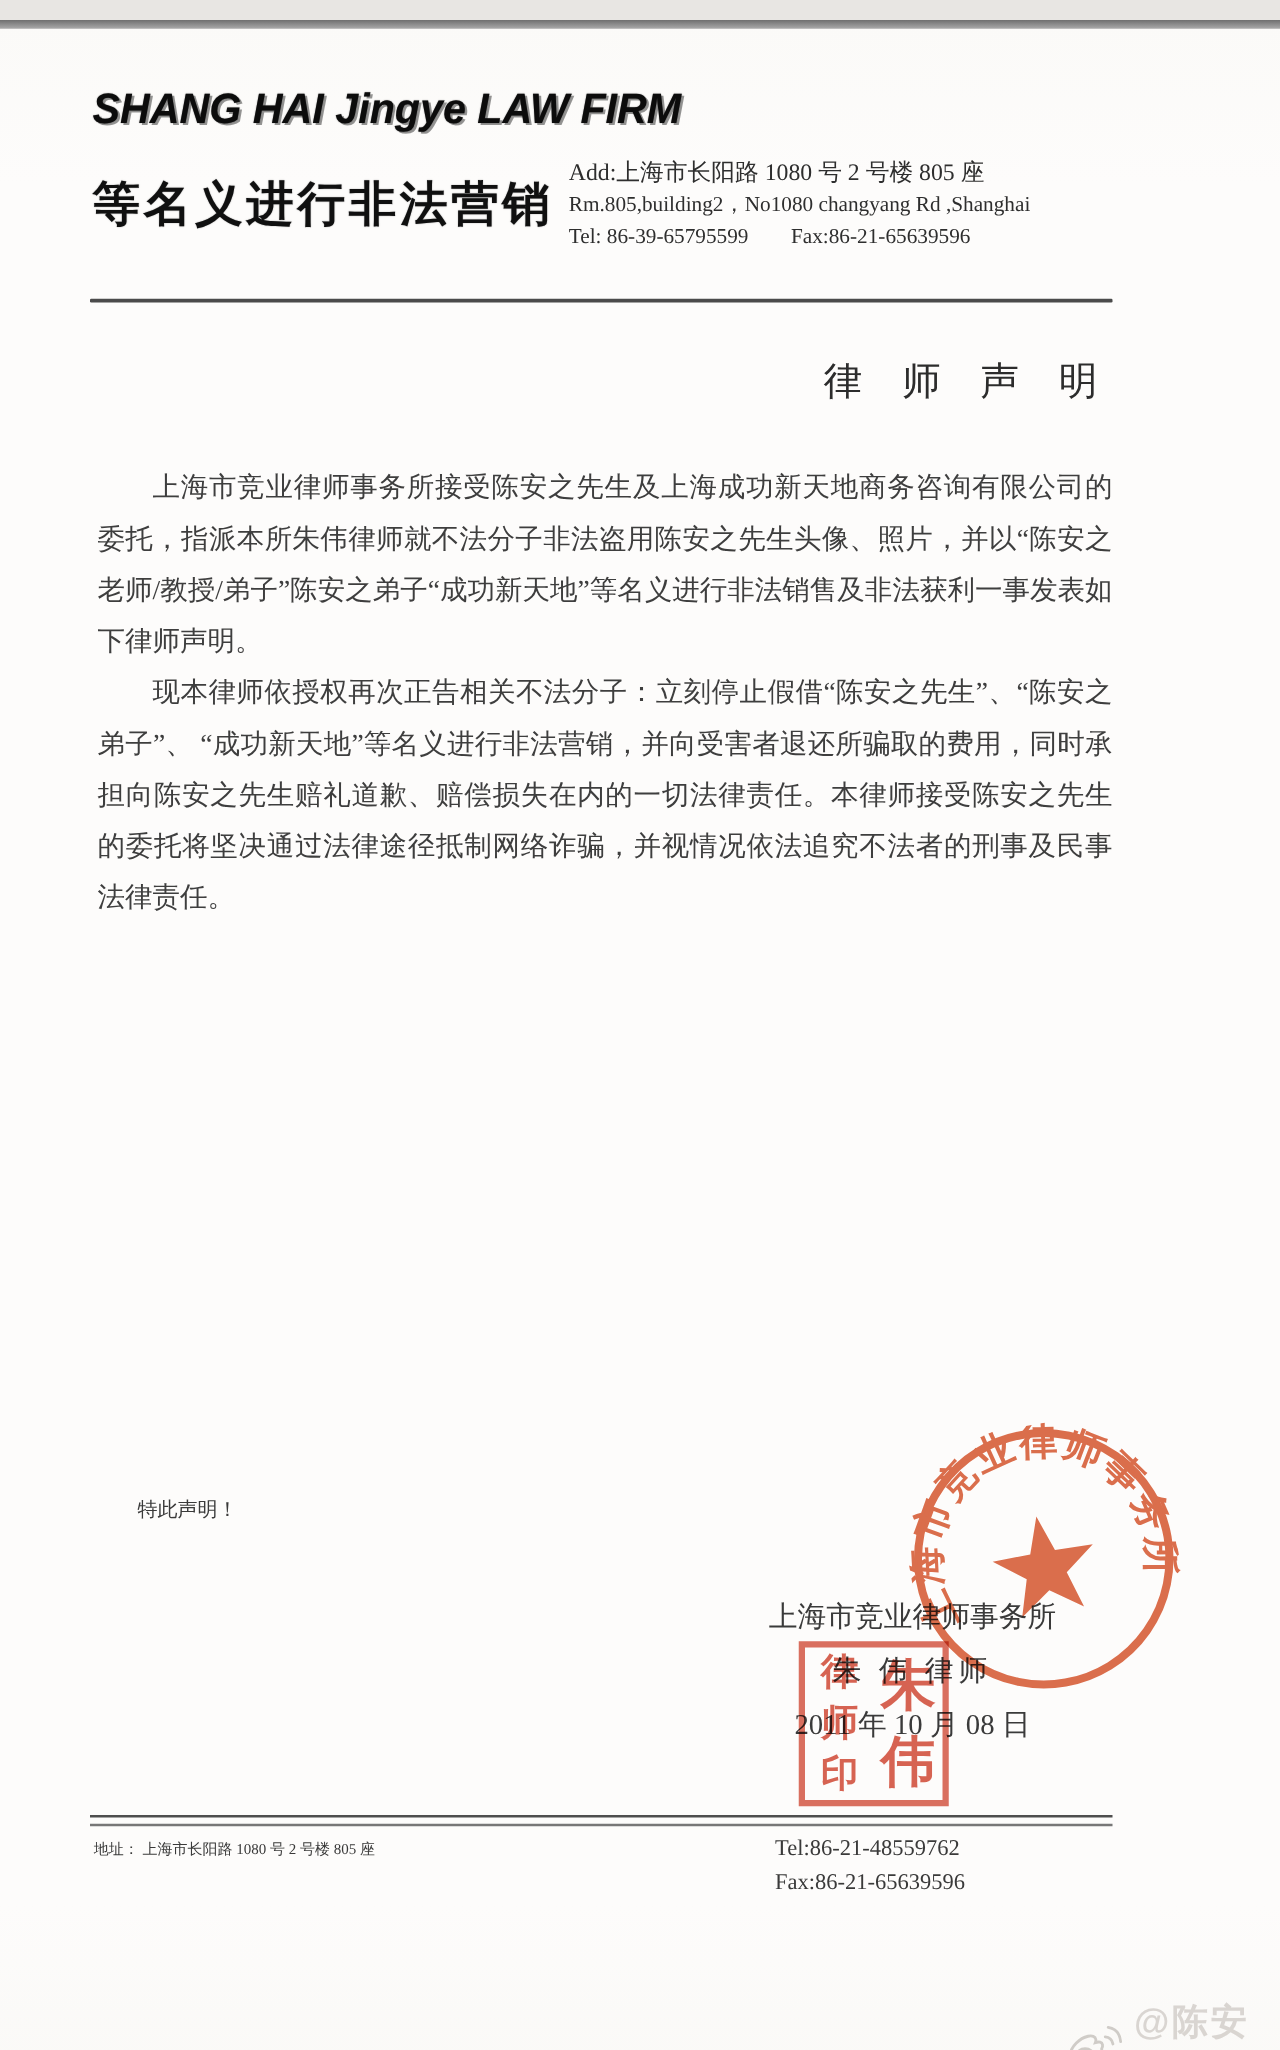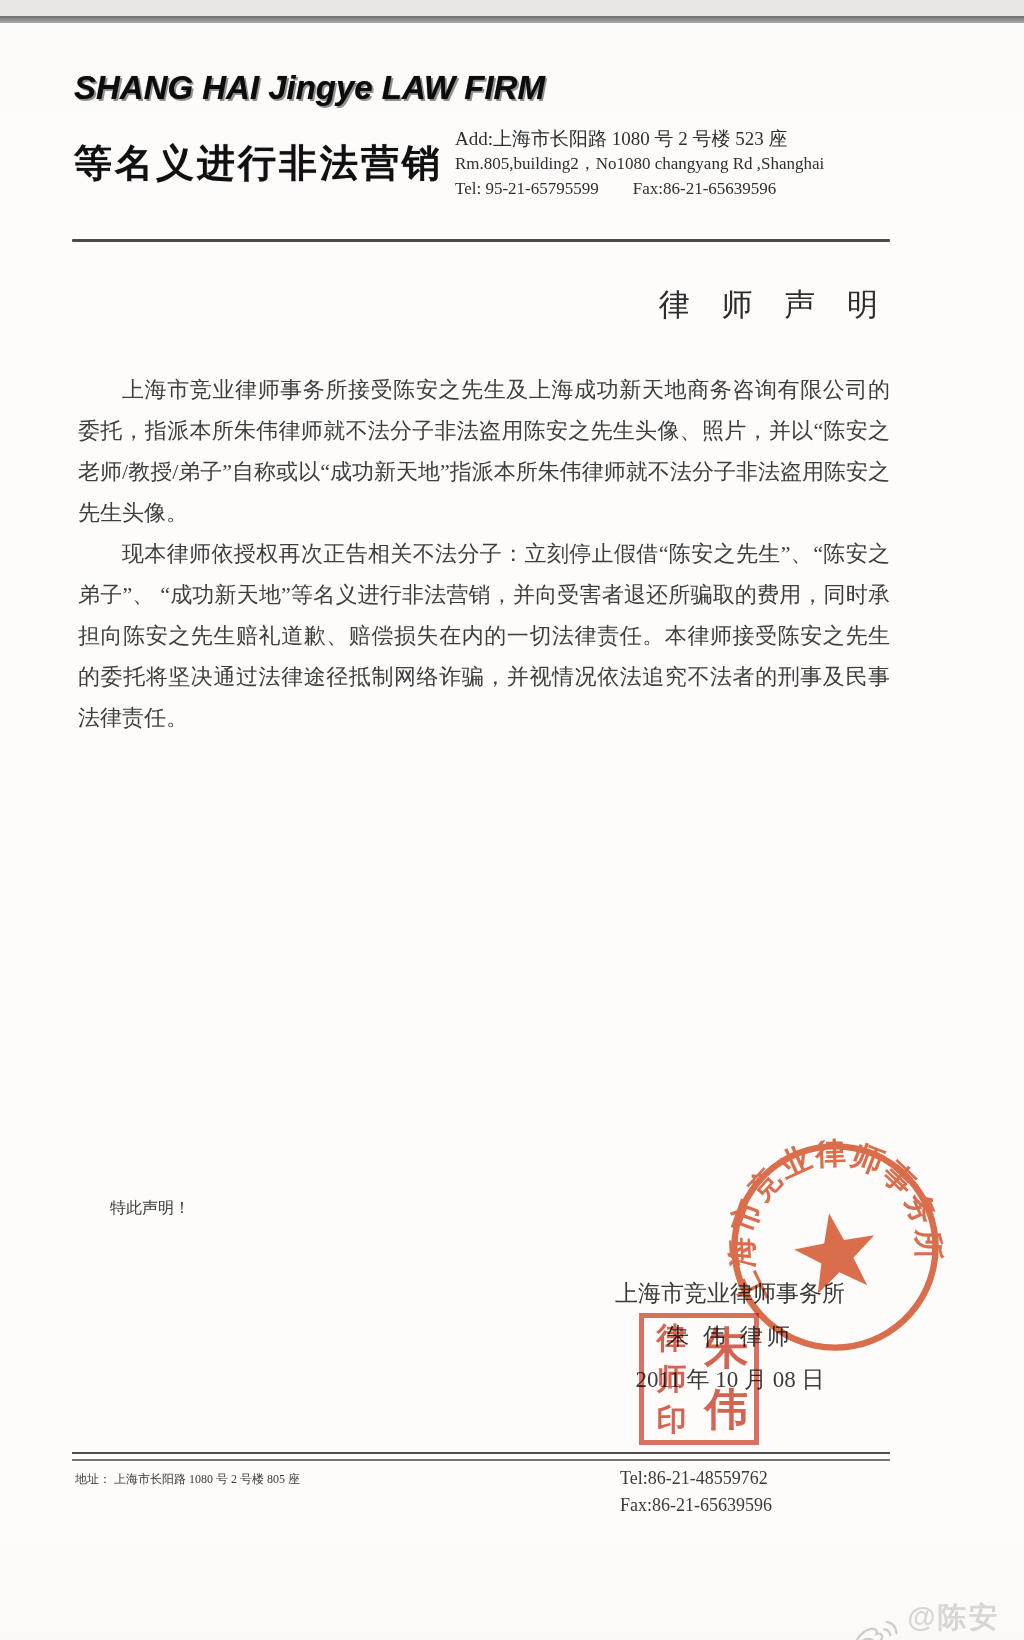--- a/index.html
+++ b/index.html
@@ -112,31 +112,31 @@
 </head>
 <body>
 
 <div class="page">
   <div class="topbar"></div>
 
   <div class="logo-en">SHANG HAI Jingye LAW FIRM</div>
   <div class="firm-cn">等名义进行非法营销</div>
 
   <div class="addr-block">
-    <div class="l1">Add:上海市长阳路 1080 号 2 号楼 523 座</div>
+    <div class="l1">Add:上海市长阳路 1080 号 2 号楼 805 座</div>
     <div>Rm.805,building2，No1080 changyang Rd ,Shanghai</div>
-    <div><span>Tel: 95-21-65795599</span><span class="gap"></span><span>Fax:86-21-65639596</span></div>
+    <div><span>Tel: 86-39-65795599</span><span class="gap"></span><span>Fax:86-21-65639596</span></div>
   </div>
 
   <div class="head-rule"></div>
 
   <div class="doc-title">律 师 声 明</div>
 
   <div class="body-text">
-    <p>上海市竞业律师事务所接受陈安之先生及上海成功新天地商务咨询有限公司的委托，指派本所朱伟律师就不法分子非法盗用陈安之先生头像、照片，并以“陈安之老师/教授/弟子”自称或以“成功新天地”指派本所朱伟律师就不法分子非法盗用陈安之先生头像。</p>
+    <p>上海市竞业律师事务所接受陈安之先生及上海成功新天地商务咨询有限公司的委托，指派本所朱伟律师就不法分子非法盗用陈安之先生头像、照片，并以“陈安之老师/教授/弟子”陈安之弟子“成功新天地”等名义进行非法销售及非法获利一事发表如下律师声明。</p>
     <p>现本律师依授权再次正告相关不法分子：立刻停止假借“陈安之先生”、“陈安之弟子”、 “成功新天地”等名义进行非法营销，并向受害者退还所骗取的费用，同时承担向陈安之先生赔礼道歉、赔偿损失在内的一切法律责任。本律师接受陈安之先生的委托将坚决通过法律途径抵制网络诈骗，并视情况依法追究不法者的刑事及民事法律责任。</p>
   </div>
 
   <div class="closing">特此声明！</div>
 
   <div class="sign-block">
     <div>上海市竞业律师事务所</div>
     <div class="lawyer">朱 伟  律师</div>
     <div>2011 年 10 月 08 日</div>
   </div>

